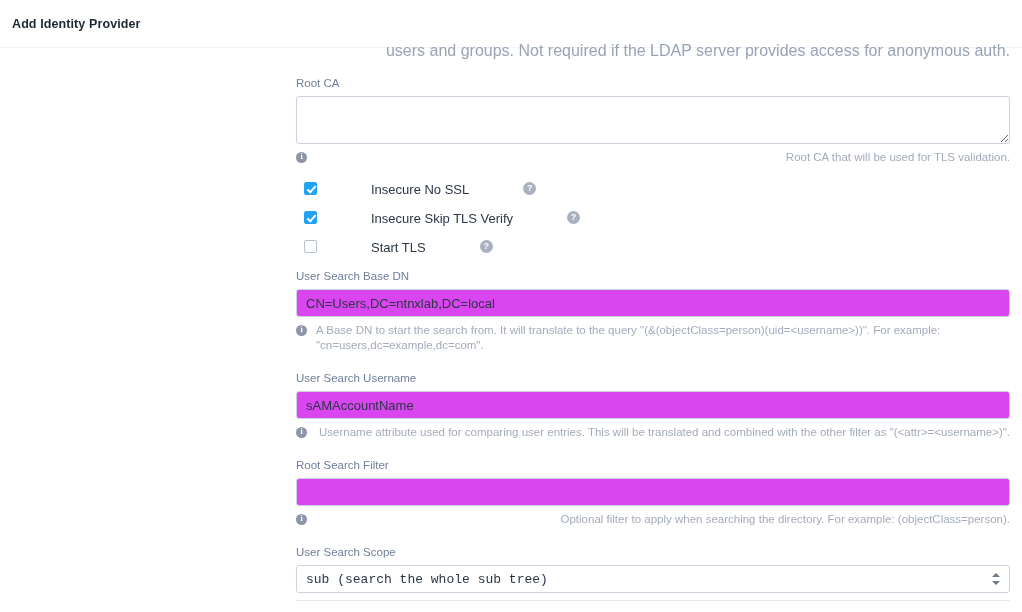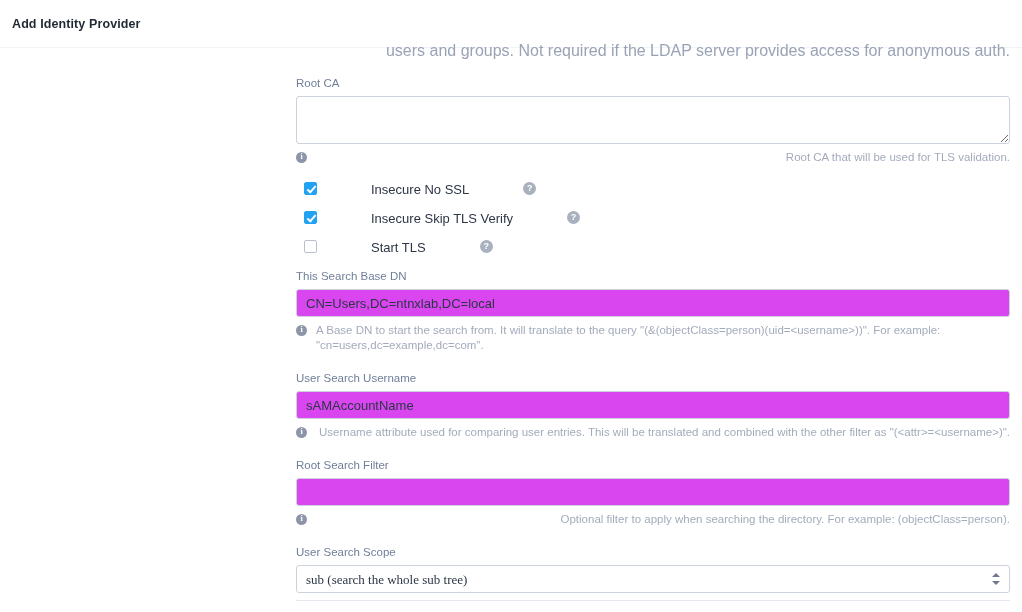--- a/index.html
+++ b/index.html
@@ -103,21 +103,21 @@
   .select-input {
     display: block;
     width: 714px;
     height: 28px;
     border: 1px solid #cdd3de;
     border-radius: 3px;
     background: #ffffff;
     font-size: 13px;
     color: #2c3645;
     padding: 0 9px;
-    font-family: Liberation Serif, serif;
+    font-family: Liberation Mono, monospace;
     outline: none;
     -webkit-appearance: none;
     appearance: none;
   }
   .select-wrap { position: relative; width: 714px; }
   .select-arrows {
     position: absolute;
     right: 10px;
     top: 50%;
     transform: translateY(-50%);
@@ -268,21 +268,21 @@
       <span class="help-icon"></span>
     </div>
 
     <div class="checkbox-row" style="top:192px;">
       <span class="cbox"></span>
       <span class="cbox-label">Start TLS</span>
       <span class="help-icon"></span>
     </div>
 
     <div class="field" style="top:221px;">
-      <label class="field-label">This Search Base DN</label>
+      <label class="field-label">User Search Base DN</label>
       <input class="text-input" type="text" value="CN=Users,DC=ntnxlab,DC=local" style="">
       <div class="helper">
         <span class="info-icon"></span>
         <span class="helper-text">A Base DN to start the search from. It will translate to the query "(&amp;(objectClass=person)(uid=&lt;username&gt;))". For example: "cn=users,dc=example,dc=com".</span>
       </div>
     </div>
 
     <div class="field" style="top:323px;">
       <label class="field-label">User Search Username</label>
       <input class="text-input" type="text" value="sAMAccountName" style="">

